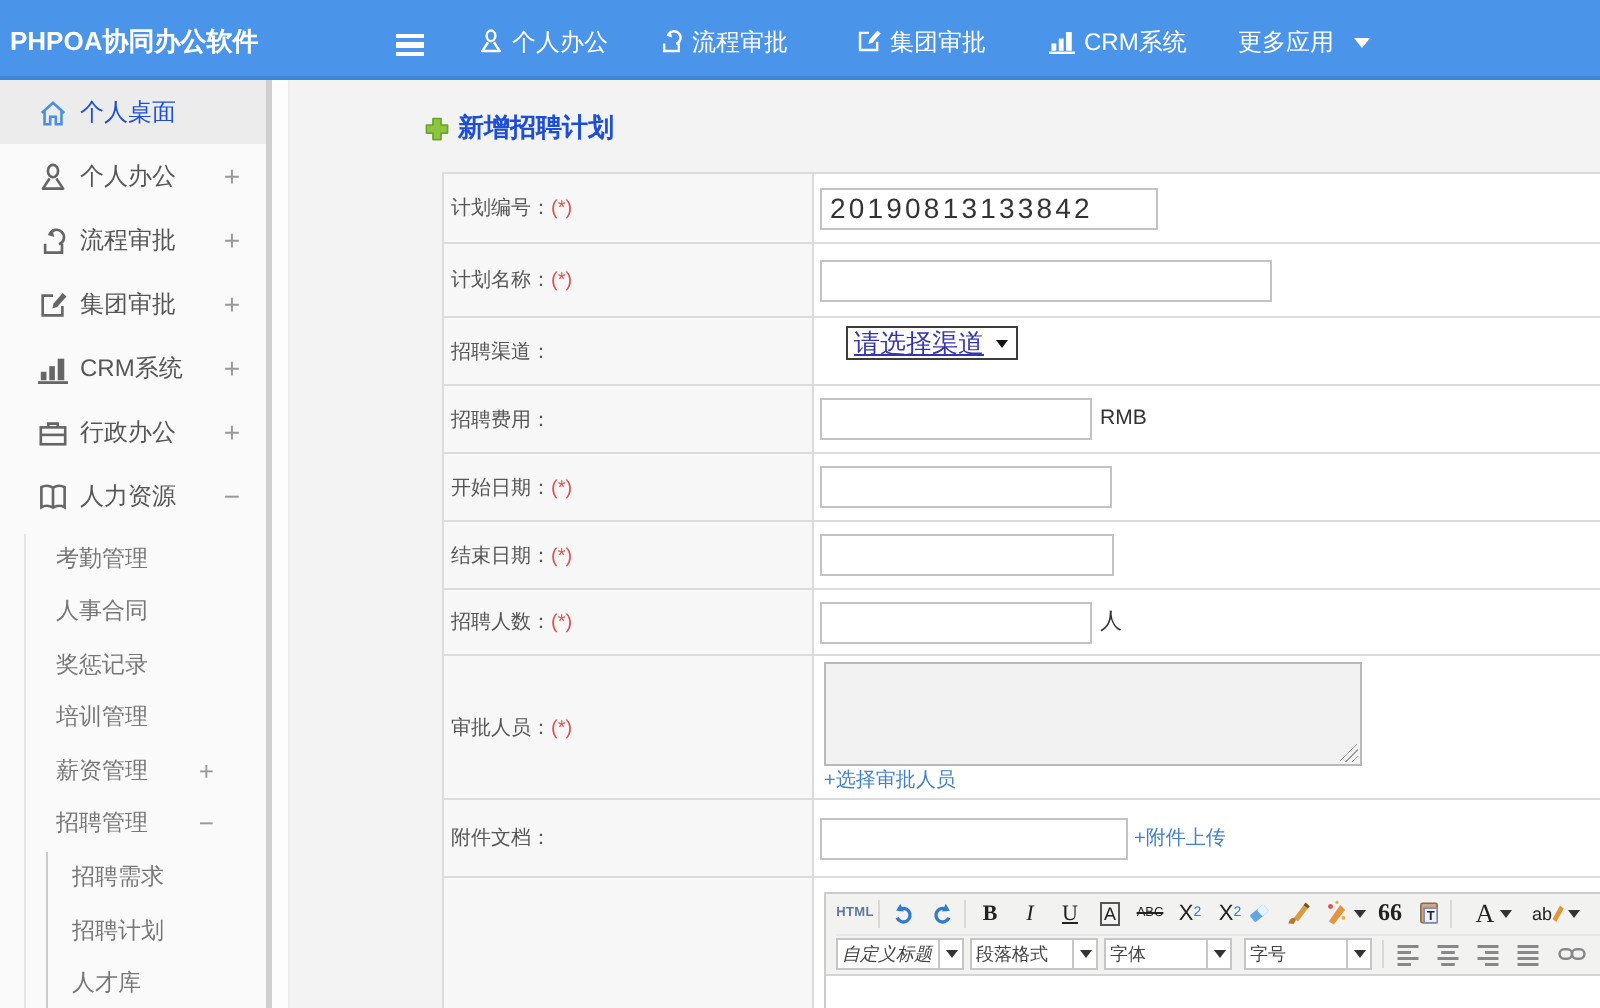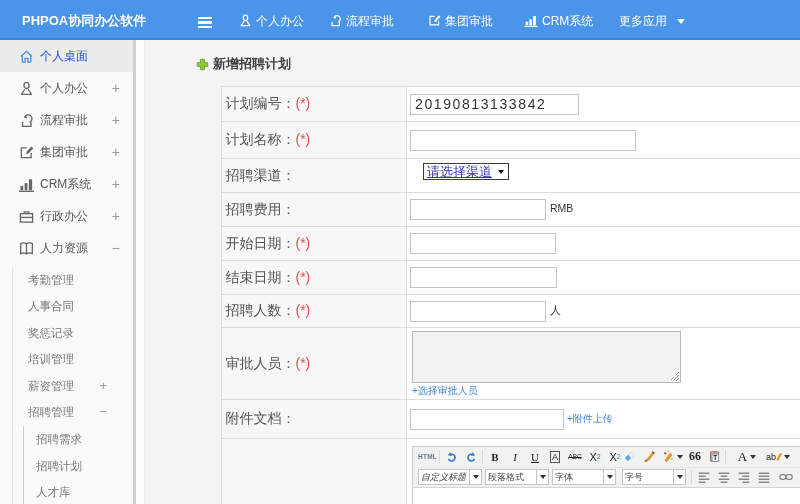--- a/index.html
+++ b/index.html
@@ -1,21 +1,21 @@
 <!DOCTYPE html>
 <html><head>
 <meta charset="utf-8">
 <style>
 * { margin:0; padding:0; box-sizing:border-box; }
 html,body { width:800px; height:504px; overflow:hidden; font-family:"Liberation Sans", sans-serif; }
 body { position:relative; background:#f4f4f4; }
 
 
 .nav { position:absolute; left:0; top:0; width:800px; height:40px; background:#4a94e9; border-bottom:2px solid #3d85d8; }
-.logo { position:absolute; left:22px; top:0; line-height:41px; color:#fff; font-size:13px; font-weight:bold; }
+.logo { position:absolute; left:5px; top:0; line-height:41px; color:#fff; font-size:13px; font-weight:bold; }
 .burger { position:absolute; left:197.5px; top:16.5px; width:14.5px; }
 .burger div { height:2.5px; background:#fff; margin-bottom:2px; }
 .nitem { position:absolute; top:0; height:40px; line-height:42px; color:#fff; font-size:12px; }
 .nitem svg { vertical-align:-2px; margin-right:4px; }
 .caret { display:inline-block; width:0; height:0; border-left:4px solid transparent; border-right:4px solid transparent; border-top:5px solid #fff; margin-left:10px; vertical-align:1px; }
 
 
 .side { position:absolute; left:0; top:40px; width:145px; height:464px; background:#fafafa; }
 .sbar1 { position:absolute; left:133px; top:0; width:3px; height:464px; background:#cfcfcf; }
 .sbar2 { position:absolute; left:136px; top:0; width:9px; height:464px; background:#fdfdfd; border-right:1px solid #ececec; }
@@ -24,26 +24,26 @@
 .m1 .ic { position:absolute; left:19px; top:9px; width:15px; height:15px; }
 .m1 .pm { position:absolute; right:13px; top:0; font-size:14px; color:#999; font-weight:400; }
 .m2wrap { border-left:1px solid #e5e5e5; margin-left:12px; margin-top:2.5px; }
 .m2 { position:relative; height:26.6px; line-height:26.6px; font-size:11.5px; color:#777; padding-left:15px; width:121px; }
 .m2 .pm { position:absolute; right:27px; top:0; font-size:13px; color:#999; }
 .m3wrap { border-left:1px solid #cccccc; margin-left:10px; }
 .m3 { height:26.6px; line-height:26.6px; font-size:11.5px; color:#777; padding-left:12px; }
 
 
 .main { position:absolute; left:145px; top:40px; width:655px; height:464px; background:#f3f3f3; overflow:hidden; }
-.title { position:absolute; left:51px; top:15px; font-size:13px; font-weight:bold; color:#404040; }
+.title { position:absolute; left:67px; top:15px; font-size:13px; font-weight:bold; color:#1d4ed8; }
 .title svg { vertical-align:-2.5px; margin-right:4px; }
 
 table { position:absolute; left:76px; top:46px; width:780px; border-collapse:collapse; table-layout:fixed; background:#fff; }
 td { border:1px solid #dcdcdc; vertical-align:middle; }
-td.l { width:185px; background:#f7f7f7; padding-left:3.5px; font-size:14px; color:#555; }
+td.l { width:185px; background:#f7f7f7; padding-left:3.5px; font-size:10px; color:#555; }
 td.r { padding-left:3px; font-size:10px; color:#333; }
 .star { color:#e05050; }
 input.txt { border:1px solid #c3c3c3; background:#fff; height:21px; vertical-align:middle; font-size:14px; letter-spacing:1.6px; color:#333; padding-left:4px; font-family:"Liberation Sans",sans-serif; }
 .unit { font-size:10.5px; color:#333; margin-left:4px; }
 .sel { display:inline-block; width:85.5px; height:17.5px; border:1px solid #3c3c3c; background:#fff; position:relative; top:-4px; line-height:15px;margin-left:13px; }
 .sel span { font-size:13px; color:#3535ac; text-decoration:underline; margin-left:3px; }
 .sel .ar { position:absolute; right:4px; top:6px; width:0; height:0; border-left:3px solid transparent; border-right:3px solid transparent; border-top:4.5px solid #111; }
 .ta { width:269px; height:52px; background:#f2f2f2; border:1px solid #b9b9b9; margin:2px 0 0 5px; position:relative; }
 .ta .rz { position:absolute; right:1px; bottom:1px; width:9px; height:9px; background:
   linear-gradient(135deg, transparent 45%, #999 45%, #999 50%, transparent 50%, transparent 63%, #999 63%, #999 68%, transparent 68%, transparent 81%, #999 81%, #999 86%, transparent 86%); }

